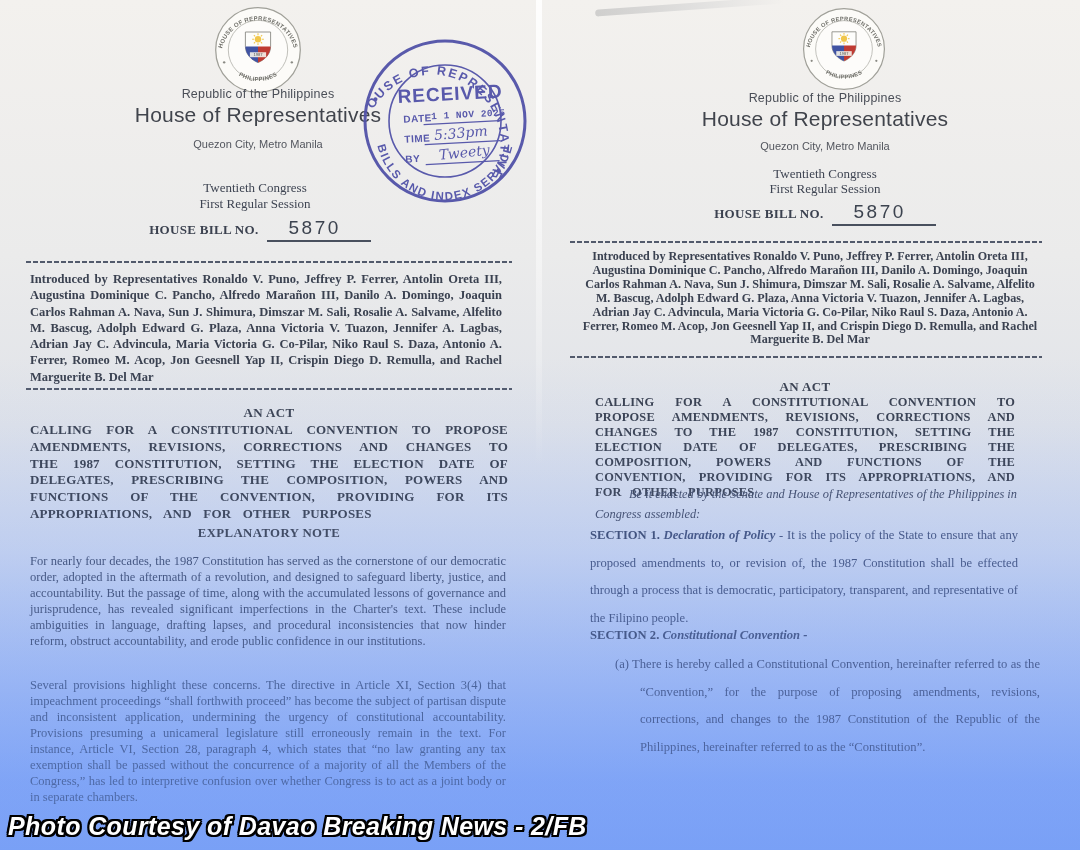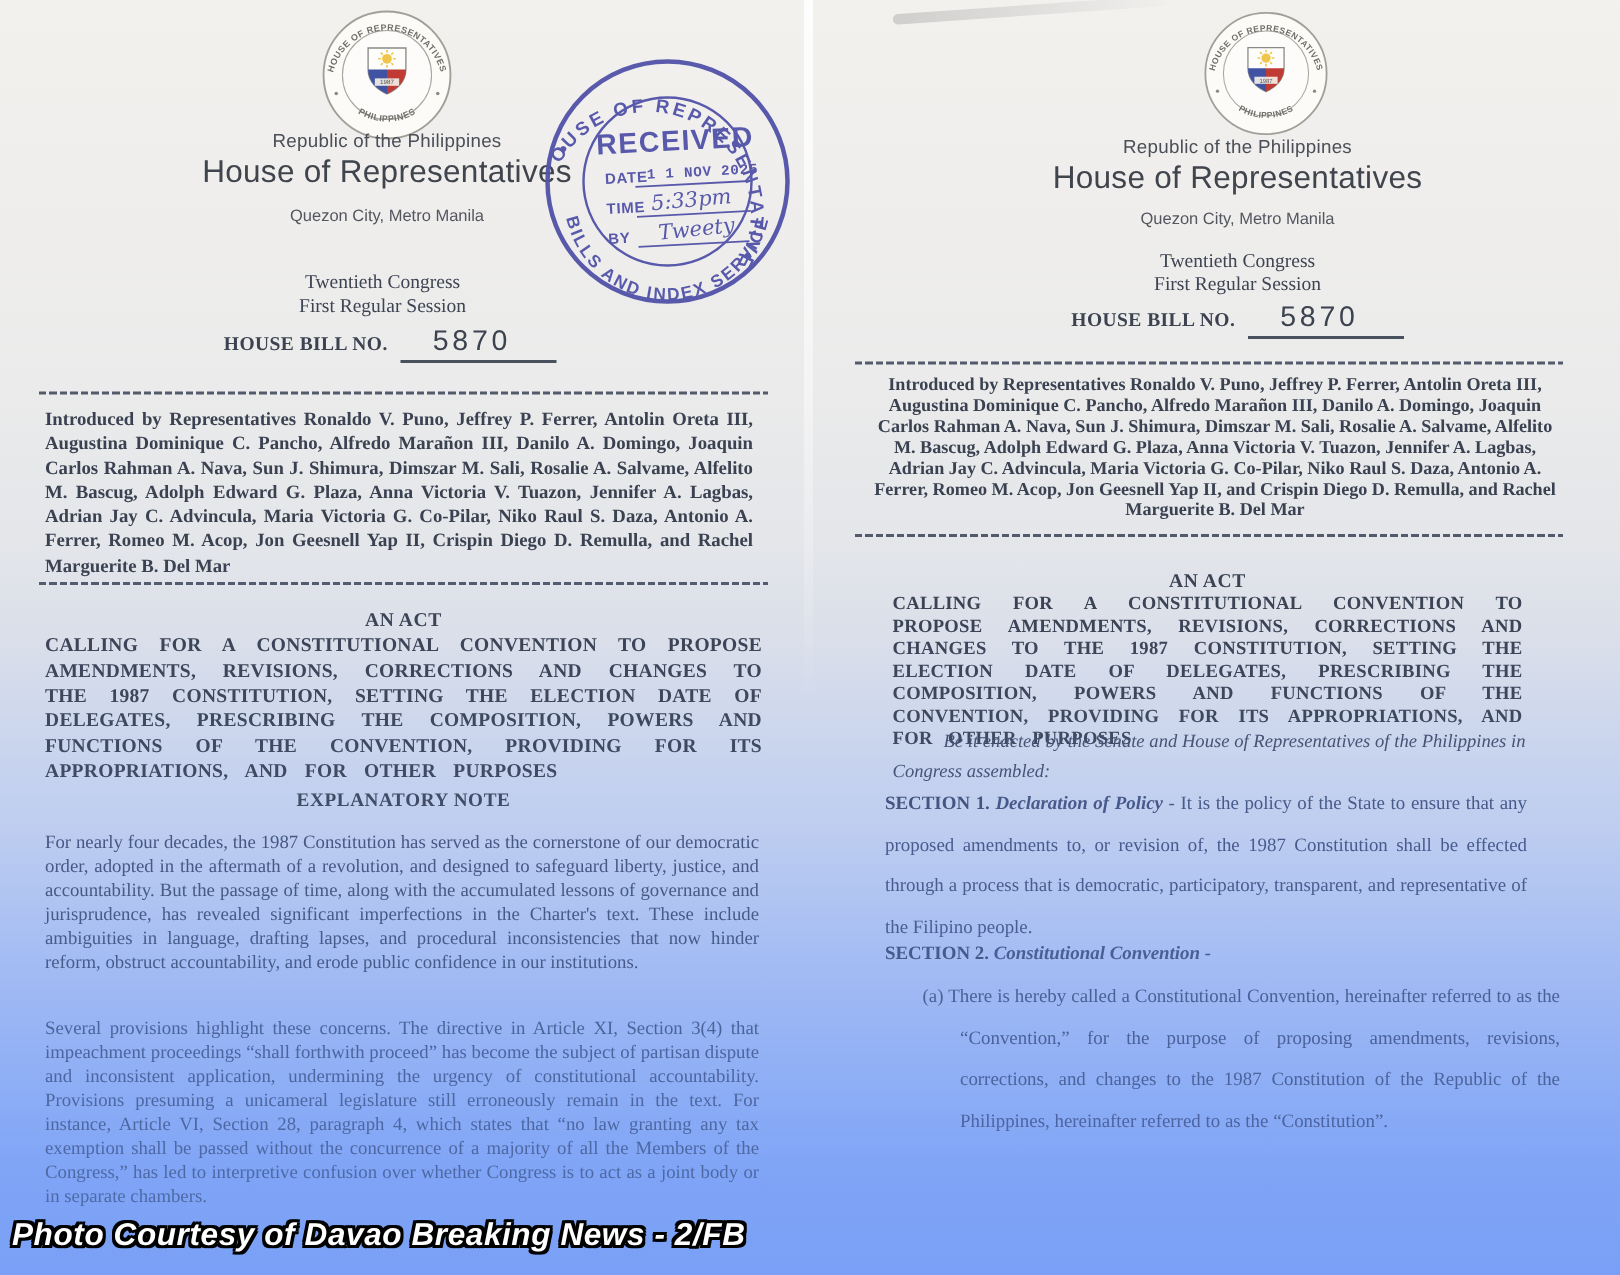--- a/index.html
+++ b/index.html
@@ -35,21 +35,21 @@
   .acttitle{font-size:13px;font-weight:bold;color:#39404f;text-align:justify;
     word-spacing:8px;letter-spacing:.2px;line-height:16.8px;}
   .acttitle-r{font-size:12.4px;word-spacing:7px;line-height:15px;}
   .explhead{font-size:12.8px;font-weight:bold;letter-spacing:.4px;color:#3a4150;}
   .enact{font-size:12.4px;font-style:italic;color:#414b66;line-height:20px;text-indent:34px;text-align:justify;}
   .sect{font-size:12.6px;line-height:27.5px;text-align:justify;color:#40507a;}
   .sect b{color:#3c4a6e;}
   .sect .ttl{font-weight:bold;font-style:italic;}
   .hang{padding-left:25px;text-indent:-25px;}
   .caption{z-index:20;font-family:"Liberation Sans",sans-serif;font-style:italic;font-weight:bold;
-    font-size:21px;letter-spacing:.4px;color:#fff;white-space:nowrap;
+    font-size:25px;letter-spacing:.4px;color:#fff;white-space:nowrap;
     text-shadow:-2px -2px 0 #000,2px -2px 0 #000,-2px 2px 0 #000,2px 2px 0 #000,
       0 -2px 0 #000,0 2px 0 #000,-2px 0 0 #000,2px 0 0 #000;}
   .edge-shadow{left:55px;top:3px;width:190px;height:7px;transform:rotate(-4deg);
     background:linear-gradient(90deg,#bcbcbc,#d8d8d8 55%,rgba(220,220,220,0));
     border-radius:4px;opacity:.65;}
   
   .stamp{z-index:6;opacity:.95;}
   .stamp text{fill:#5152a8;}
   .st-ring{font-family:"Liberation Sans",sans-serif;font-size:12.5px;font-weight:bold;letter-spacing:2px;}
   .st-ring-b{font-family:"Liberation Sans",sans-serif;font-size:11.5px;font-weight:bold;letter-spacing:1.5px;}

